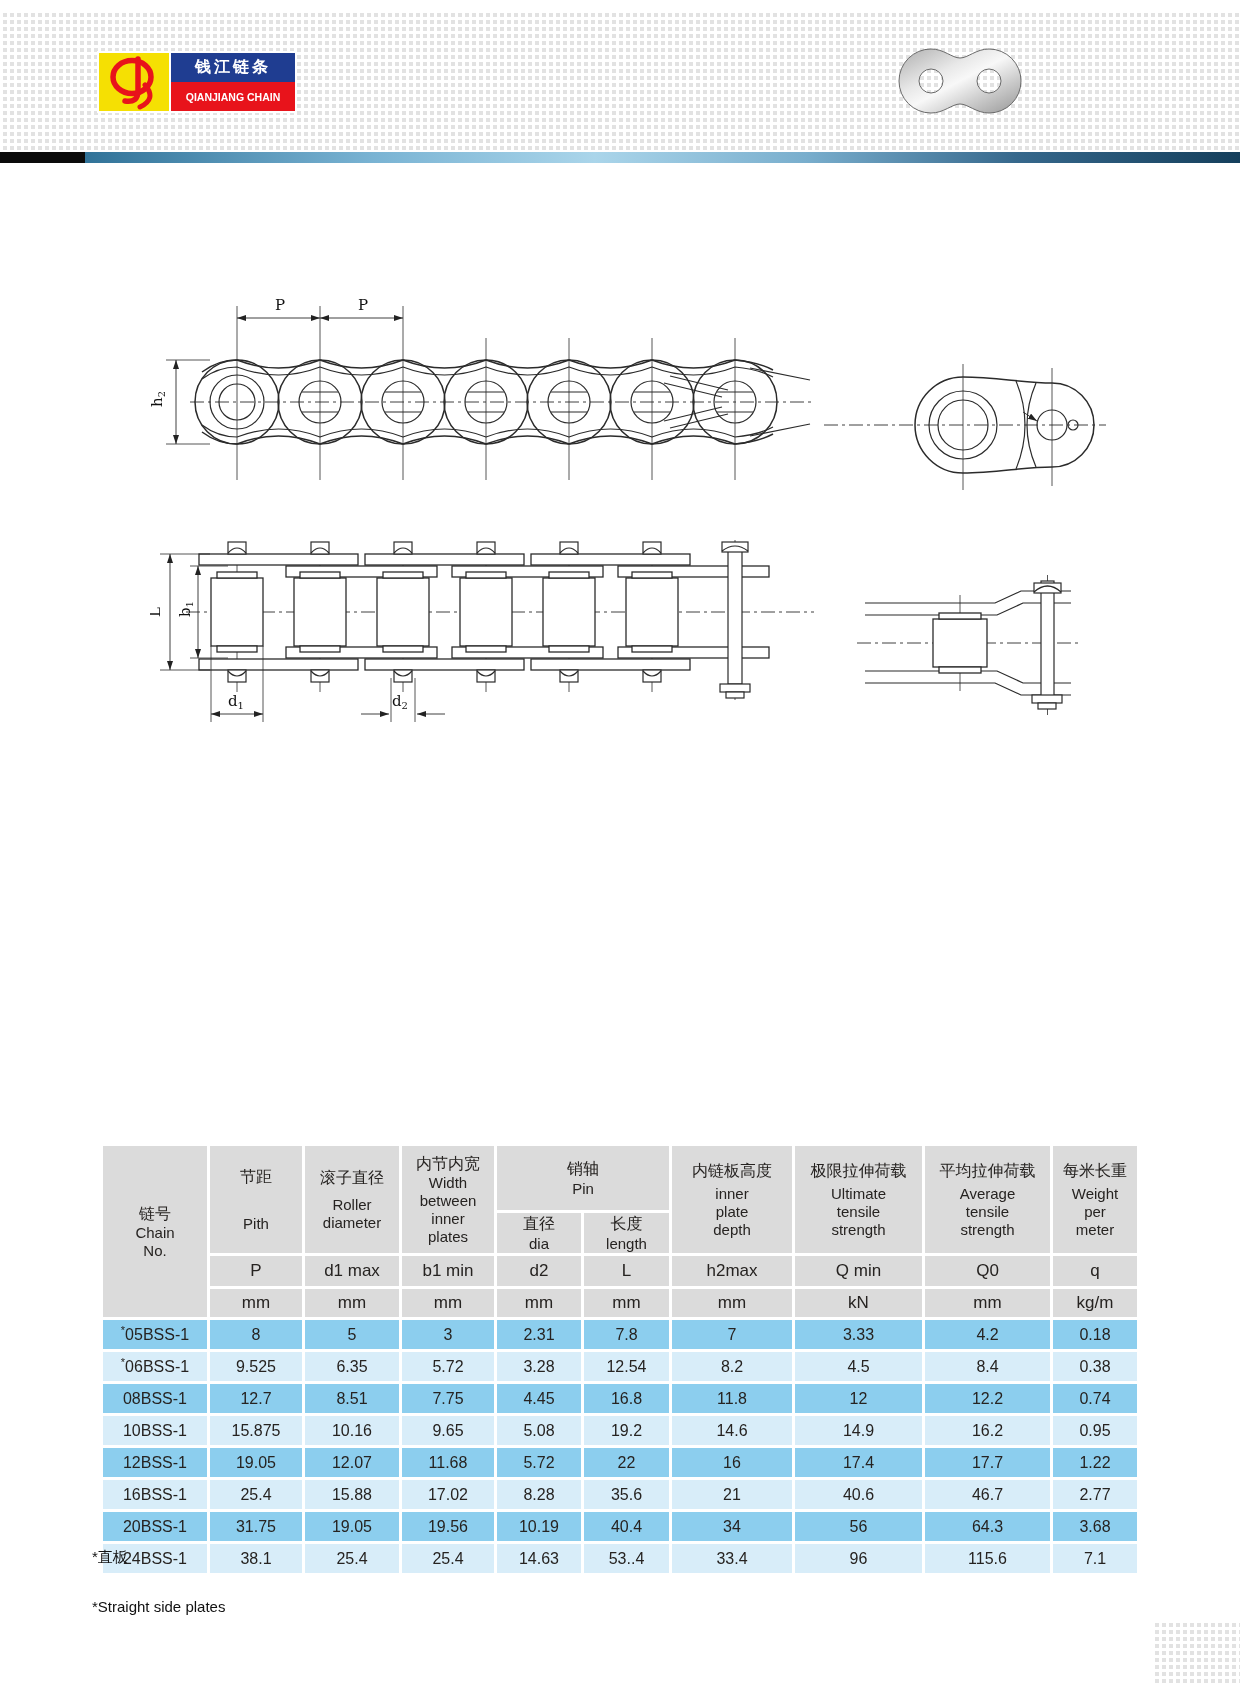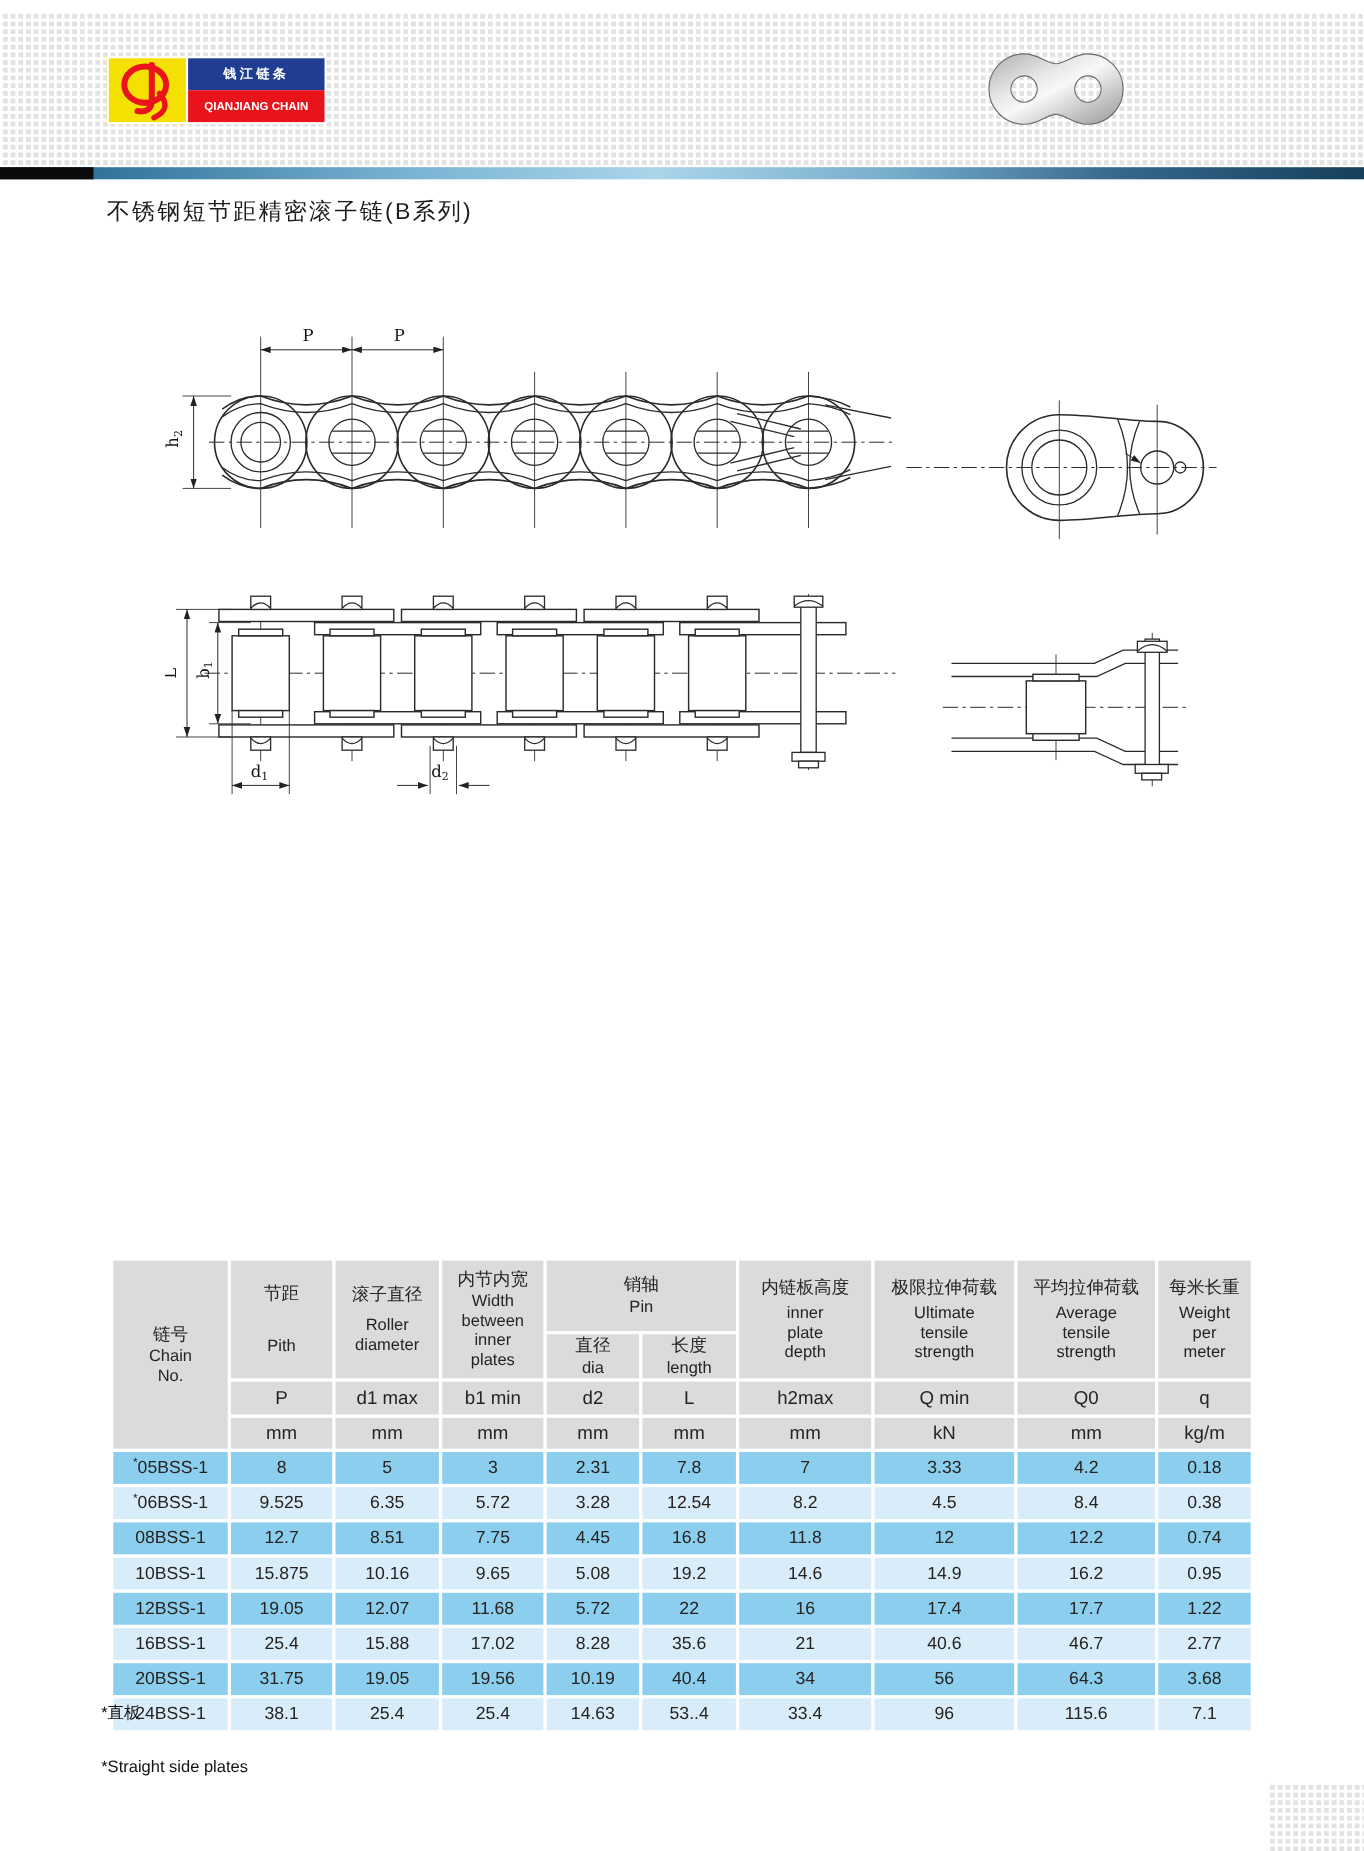--- a/index.html
+++ b/index.html
@@ -16,21 +16,21 @@
   
   .accent-bar{position:absolute;left:0;top:152px;width:1240px;height:11px;
         background:linear-gradient(90deg,#2e7096 6%,#79b3d3 30%,#aad5ea 48%,#79aecd 65%,#36688c 82%,#153f5c 100%);}
   .accent-bar .black-seg{position:absolute;left:0;top:0;width:85px;height:11px;background:#0b0b0b;}
   
   .logo{position:absolute;left:97px;top:51px;height:62px;display:flex;}
   .logo-mark{width:74px;height:62px;background:#f5e003;border:2px solid #fff;box-sizing:border-box;
         display:flex;align-items:center;justify-content:center;}
   .logo-panel{width:126px;height:62px;border:2px solid #fff;border-left:none;box-sizing:border-box;
         display:flex;flex-direction:column;}
-  .logo-zh{flex:1;background:#1f3d91;color:#fff;font-size:12px;font-weight:bold;letter-spacing:3px;
+  .logo-zh{flex:1;background:#1f3d91;color:#fff;font-size:16px;font-weight:bold;letter-spacing:3px;
         display:flex;align-items:center;justify-content:center;white-space:nowrap;}
   .logo-en{flex:1;background:#e8131b;color:#fff;font-size:10.5px;font-weight:bold;
         display:flex;align-items:center;justify-content:center;white-space:nowrap;}
   
   .title-zh{position:absolute;left:97px;top:178px;font-size:21px;letter-spacing:2px;color:#1c1c1c;}
   .title-en{position:absolute;left:97px;top:209px;font-size:23px;color:#1c1c1c;}
   
   .drw{position:absolute;}
   .ln{fill:none;stroke:#2b2b2b;stroke-width:1.5;}
   .ln2{fill:none;stroke:#2b2b2b;stroke-width:1.2;}
@@ -87,21 +87,20 @@
         <stop offset="50%" stop-color="#f8f8f8"></stop>
           <stop offset="70%" stop-color="#cfcfcf"></stop>
         <stop offset="100%" stop-color="#969696"></stop>
       </linearGradient>
     </defs>
     <path fill-rule="evenodd" fill="url(#plateGrad)" stroke="#6a6a6a" stroke-width="1" d="M 36 4 C 49 4 57 13 65 13 C 73 13 81 4 94 4 A 32 32 0 0 1 94 68 C 81 68 73 59 65 59 C 57 59 49 68 36 68 A 32 32 0 0 1 36 4 Z
          M 24 36 a 12 12 0 1 0 24 0 a 12 12 0 1 0 -24 0 Z
          M 82 36 a 12 12 0 1 0 24 0 a 12 12 0 1 0 -24 0 Z"></path>
   </svg>
 
-  <div class="title-zh">不锈钢短节距精密滚子链(B系列)</div>
 
   <svg class="drw" style="left:150px;top:290px;" width="680" height="215" viewBox="0 0 680 215">
     <defs>
       <marker id="arrA" markerWidth="10" markerHeight="8" refX="9" refY="3" orient="auto-start-reverse" markerUnits="userSpaceOnUse">
         <path d="M0 0 L9 3 L0 6 Z" fill="#222"></path>
       </marker>
     </defs>
     <line class="cl" x1="40" y1="112" x2="664" y2="112"></line>
     <line class="thin" x1="87" y1="16" x2="87" y2="190"></line>
     <line class="thin" x1="170" y1="16" x2="170" y2="190"></line>

